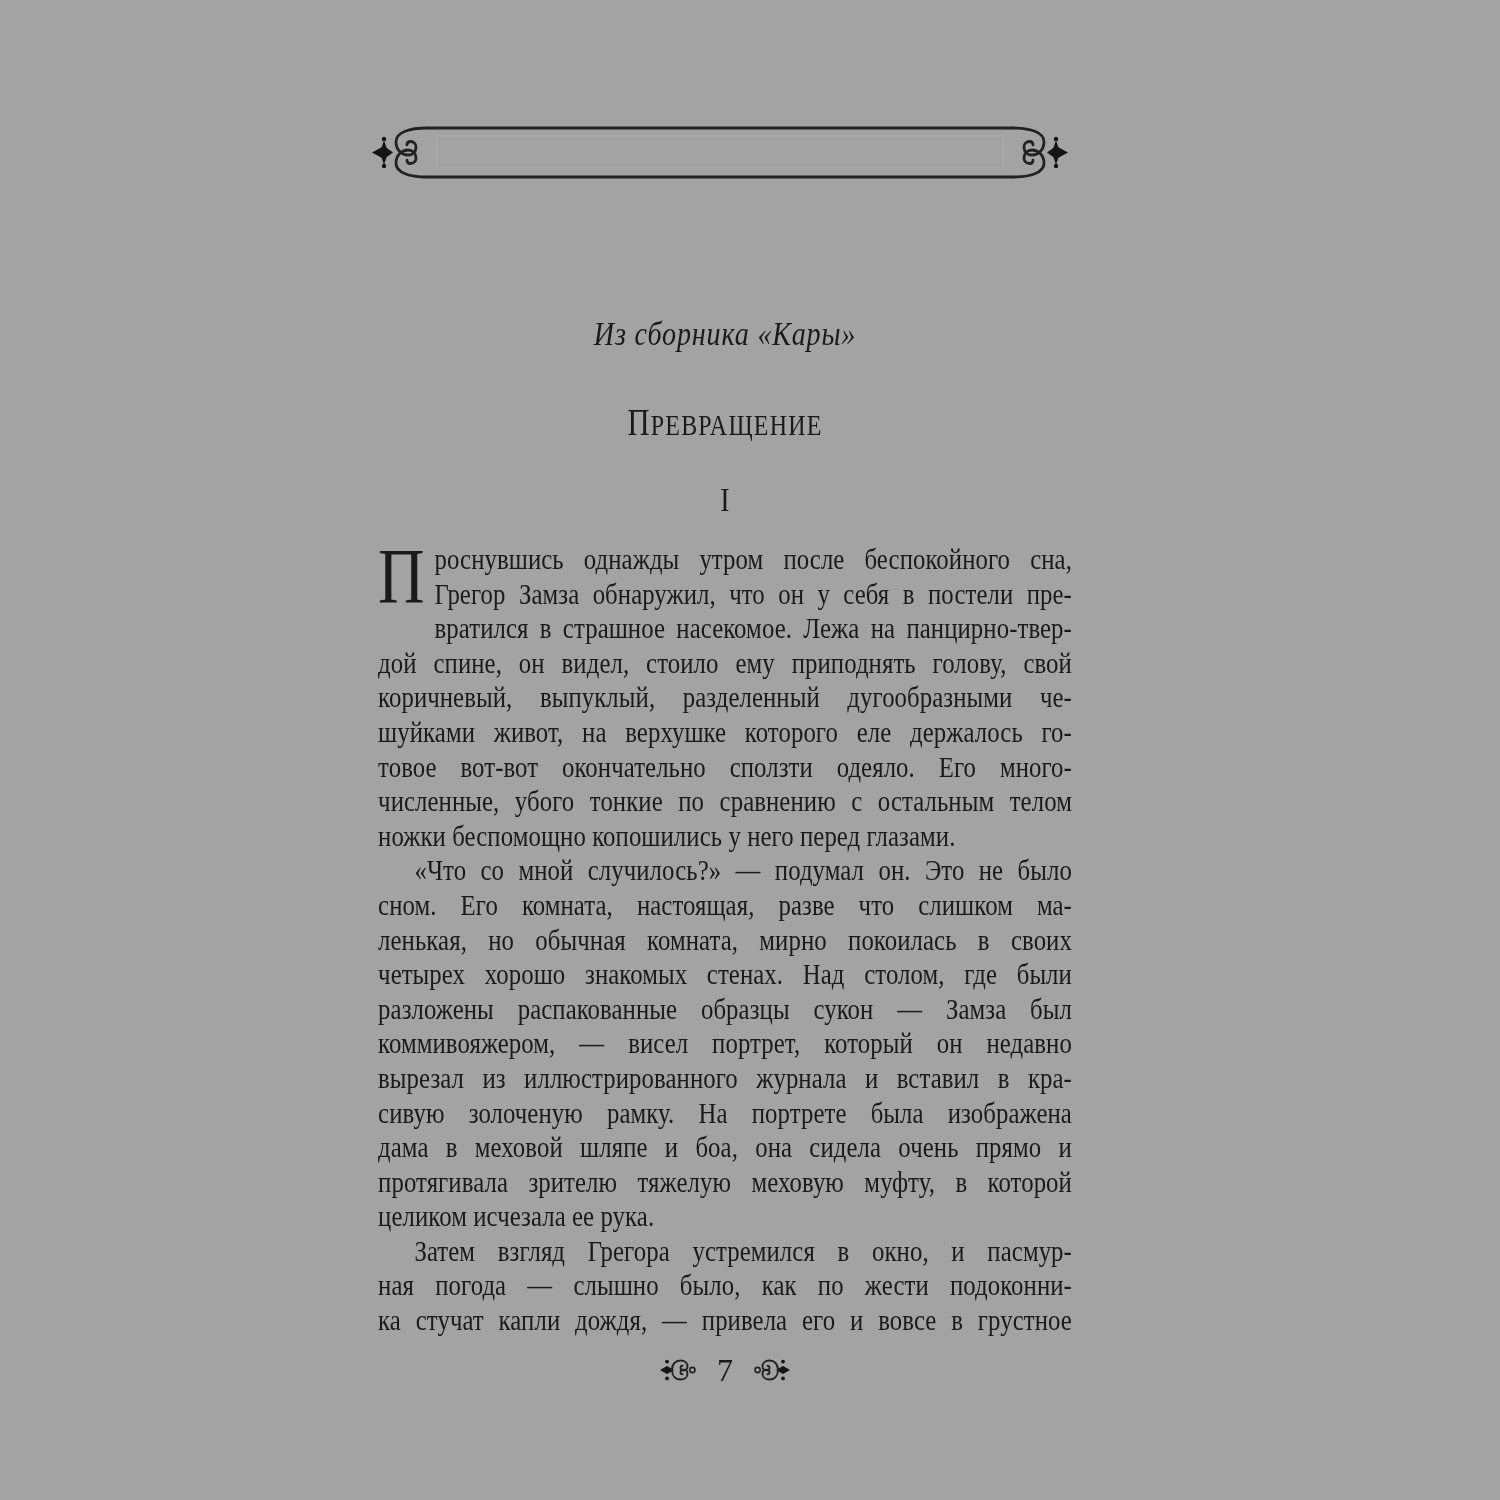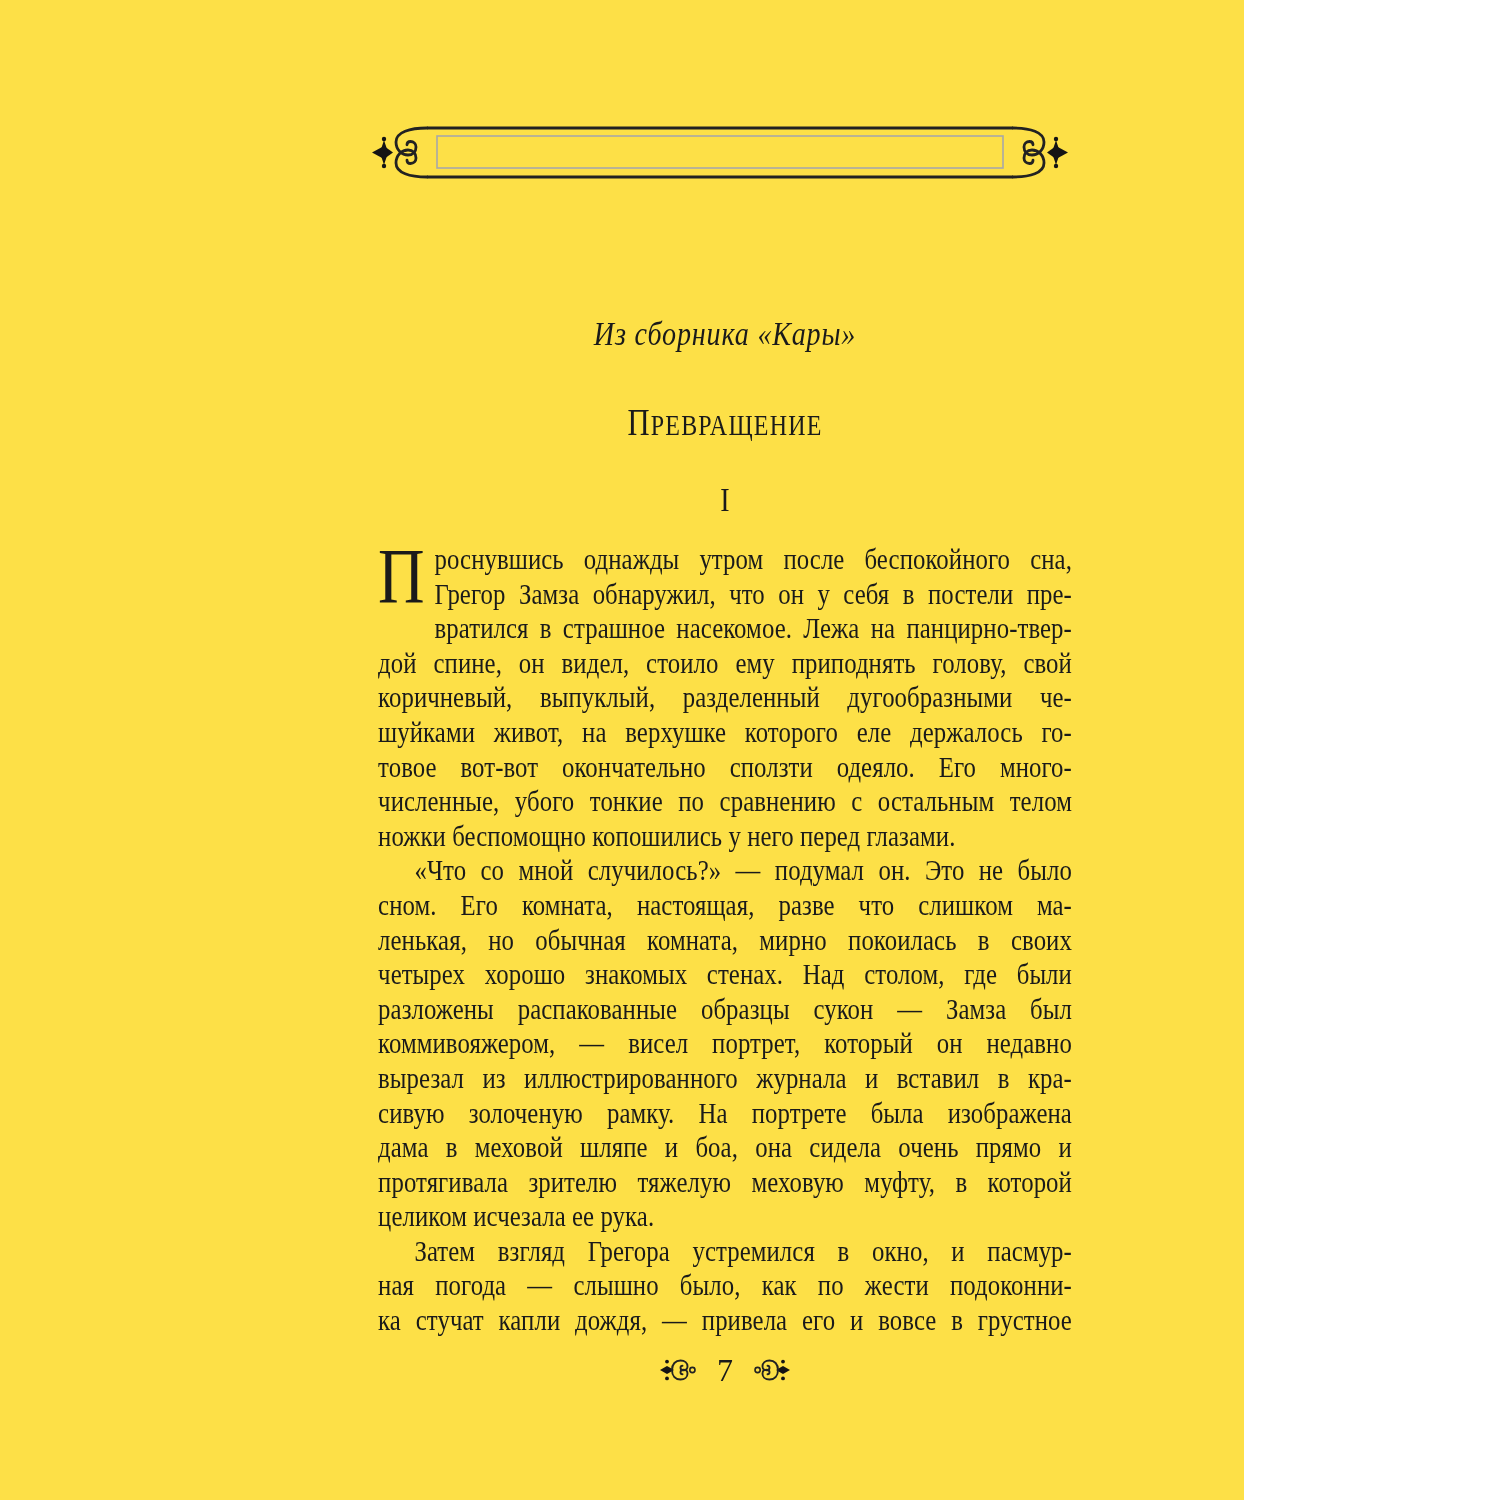--- a/index.html
+++ b/index.html
@@ -1,19 +1,19 @@
 <!DOCTYPE html>
 <html><head>
 <meta charset="utf-8">
 <style>
   html,body{margin:0;padding:0;background:#ffffff;}
   .page{
     position:relative;
-    width:1244px;height:1500px;
-    background:#fde047;
+    width:1500px;height:1500px;
+    background:#a3a3a3;
     color:#1a1a1a;
     font-family:"Liberation Serif","DejaVu Serif",serif;
     overflow:hidden;
   }
   
   .band{position:absolute;left:370px;top:120px;width:700px;height:64px;}
   
   .column{
     position:absolute;
     left:305px;top:300px;width:840px;

